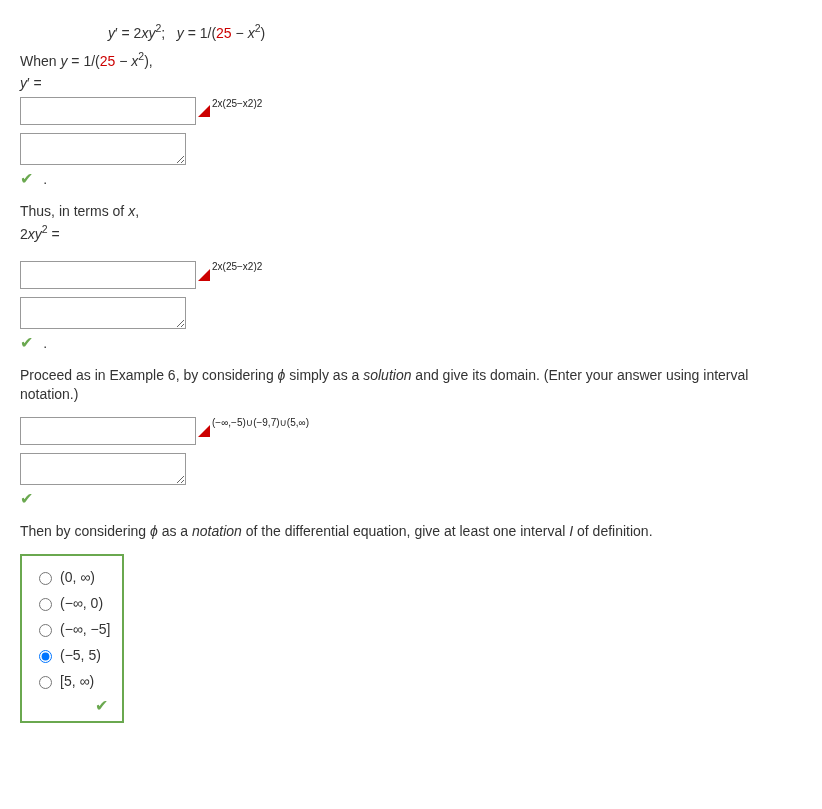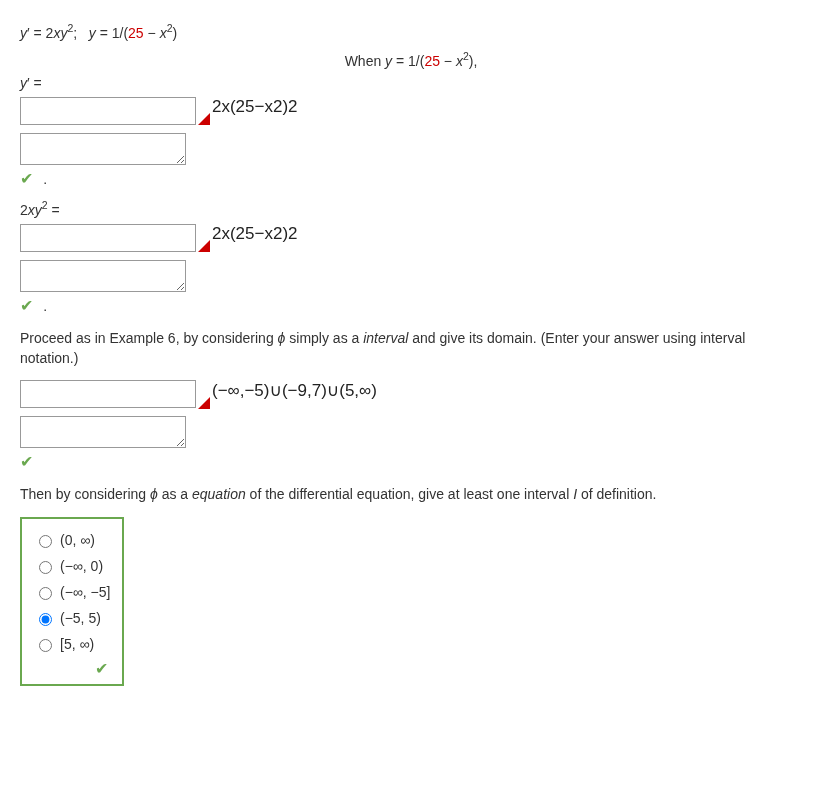--- a/index.html
+++ b/index.html
@@ -7,21 +7,21 @@
     padding: 16px 20px;
     font-family: Verdana, Arial, sans-serif;
     font-size: 14px;
     color: #333;
     background: #fff;
   }
   .content {
     max-width: 790px;
   }
   p { margin: 8px 0; line-height: 1.4; }
-  .indent { }
+  .indent { margin-left: 88px; }
   .math-var { font-style: italic; }
   .phi { font-style: italic; }
   sup { font-size: 0.75em; vertical-align: super; line-height: 0; }
   .red { color: #c00; }
   .input-stack {
     margin: 4px 0 6px 0;
   }
   .text-input {
     width: 166px;
     height: 22px;
@@ -44,21 +44,21 @@
   }
   .answer-row {
     display: flex;
     align-items: flex-start;
   }
   .answer-hint {
     display: flex;
     align-items: center;
     margin-left: 2px;
     margin-top: 4px;
-    font-size: 17px;
+    font-size: 10px;
     color: #222;
   }
   .corner-icon {
     width: 0;
     height: 0;
     border-left: 12px solid transparent;
     border-bottom: 12px solid #c00;
     margin-right: 2px;
     align-self: flex-end;
     position: relative;
@@ -85,21 +85,21 @@
     font-size: 14px;
   }
   .radio-row input { margin-right: 8px; }
   .radio-check {
     text-align: right;
     color: #6aa84f;
     font-size: 16px;
     padding-right: 2px;
     margin-top: 2px;
   }
-  .block { margin-bottom: 4px; text-align: center; }
+  .block { margin-bottom: 4px; }
   em { font-style: italic; }
 </style>
 </head>
 <body>
 <div class="content">
 
 
 
 
 
@@ -125,21 +125,24 @@
   </div>
 </div>
 <textarea class="textarea-input" style=""></textarea>
 
 <div class="status-row">
   <span class="check">✔</span>
   <span class="dot">.</span>
 </div>
 
 
-<div style="margin-bottom:2px;">
+<p class="block">
+  Thus, in terms of <span class="math-var">x</span>,
+</p>
+<div style="margin-bottom:15px;">
   2<span class="math-var">xy</span><sup>2</sup> =
 </div>
 
 <div class="answer-row">
   <div class="input-stack">
     <input type="text" class="text-input" style="">
   </div>
   <div class="answer-hint">
     <span class="corner-icon"></span>
     <span>2x(25−x2)2</span>
@@ -148,41 +151,41 @@
 <textarea class="textarea-input" style=""></textarea>
 
 <div class="status-row">
   <span class="check">✔</span>
   <span class="dot">.</span>
 </div>
 
 
 
 <p>
-  Proceed as in Example 6, by considering <span class="phi">ϕ</span> simply as a <em>interval</em> and give its domain. (Enter your answer using interval notation.)
+  Proceed as in Example 6, by considering <span class="phi">ϕ</span> simply as a <em>solution</em> and give its domain. (Enter your answer using interval notation.)
 </p>
 
 <div class="answer-row">
   <div class="input-stack">
     <input type="text" class="text-input" style="">
   </div>
   <div class="answer-hint">
     <span class="corner-icon"></span>
     <span>(−∞,−5)∪(−9,7)∪(5,∞)</span>
   </div>
 </div>
 <textarea class="textarea-input" style=""></textarea>
 
 <div class="status-row">
   <span class="check">✔</span>
 </div>
 
 
 <p>
-  Then by considering <span class="phi">ϕ</span> as a <em>equation</em> of the differential equation, give at least one interval <span class="math-var">I</span> of definition.
+  Then by considering <span class="phi">ϕ</span> as a <em>notation</em> of the differential equation, give at least one interval <span class="math-var">I</span> of definition.
 </p>
 
 <div class="radio-group">
   <div class="radio-row">
     <input type="radio" name="interval" style="">
     <span>(0, ∞)</span>
   </div>
   <div class="radio-row">
     <input type="radio" name="interval" style="">
     <span>(−∞, 0)</span>

